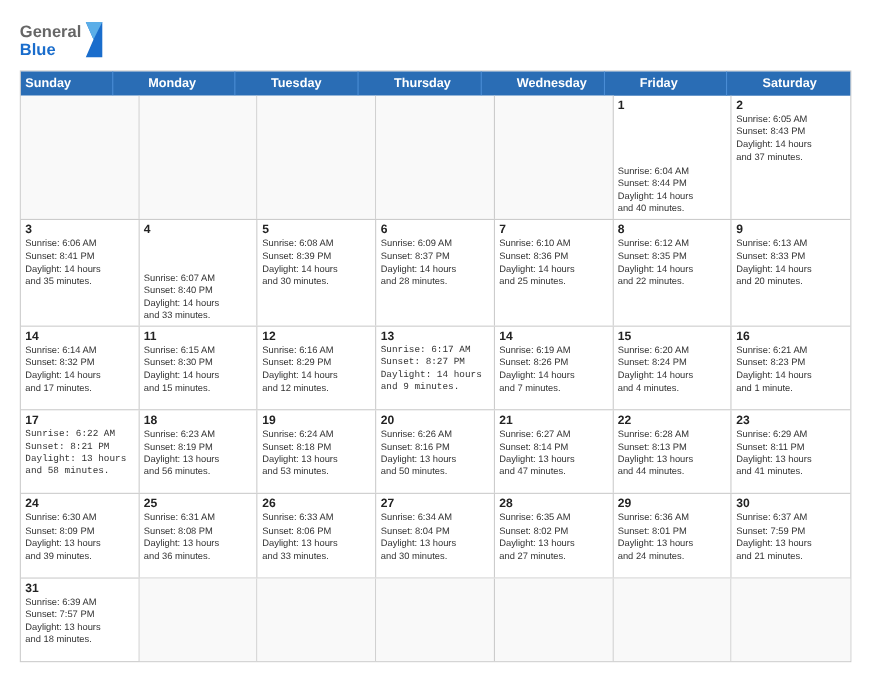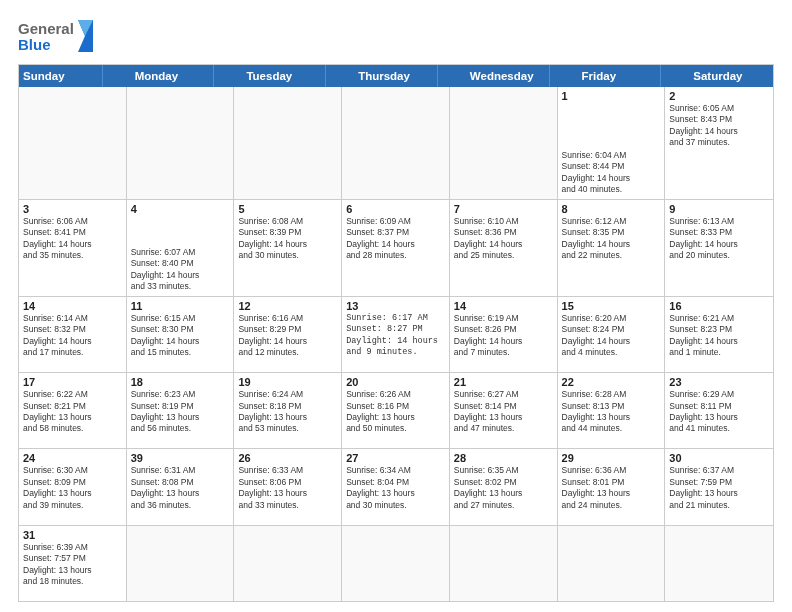--- a/index.html
+++ b/index.html
@@ -251,21 +251,21 @@
             <span class="day-num">16</span>
             <div class="info" style="white-space: pre-line;">Sunrise: 6:21 AM
 Sunset: 8:23 PM
 Daylight: 14 hours
 and 1 minute.</div>
           </div>
         </div>
         <div class="cal-row">
           <div class="cal-cell">
             <span class="day-num">17</span>
-            <div class="info" style="white-space: pre-line;">Sunrise: 6:22 AM
+            <div class="info" style="white-space: pre-line; font-family: Liberation Mono, monospace;">Sunrise: 6:22 AM
 Sunset: 8:21 PM
 Daylight: 13 hours
 and 58 minutes.</div>
           </div>
           <div class="cal-cell">
             <span class="day-num">18</span>
             <div class="info" style="white-space: pre-line;">Sunrise: 6:23 AM
 Sunset: 8:19 PM
 Daylight: 13 hours
 and 56 minutes.</div>
@@ -308,21 +308,21 @@
         </div>
         <div class="cal-row">
           <div class="cal-cell">
             <span class="day-num">24</span>
             <div class="info" style="white-space: pre-line;">Sunrise: 6:30 AM
 Sunset: 8:09 PM
 Daylight: 13 hours
 and 39 minutes.</div>
           </div>
           <div class="cal-cell">
-            <span class="day-num">39</span>
+            <span class="day-num">25</span>
             <div class="info" style="white-space: pre-line;">Sunrise: 6:31 AM
 Sunset: 8:08 PM
 Daylight: 13 hours
 and 36 minutes.</div>
           </div>
           <div class="cal-cell">
             <span class="day-num">26</span>
             <div class="info" style="white-space: pre-line;">Sunrise: 6:33 AM
 Sunset: 8:06 PM
 Daylight: 13 hours

